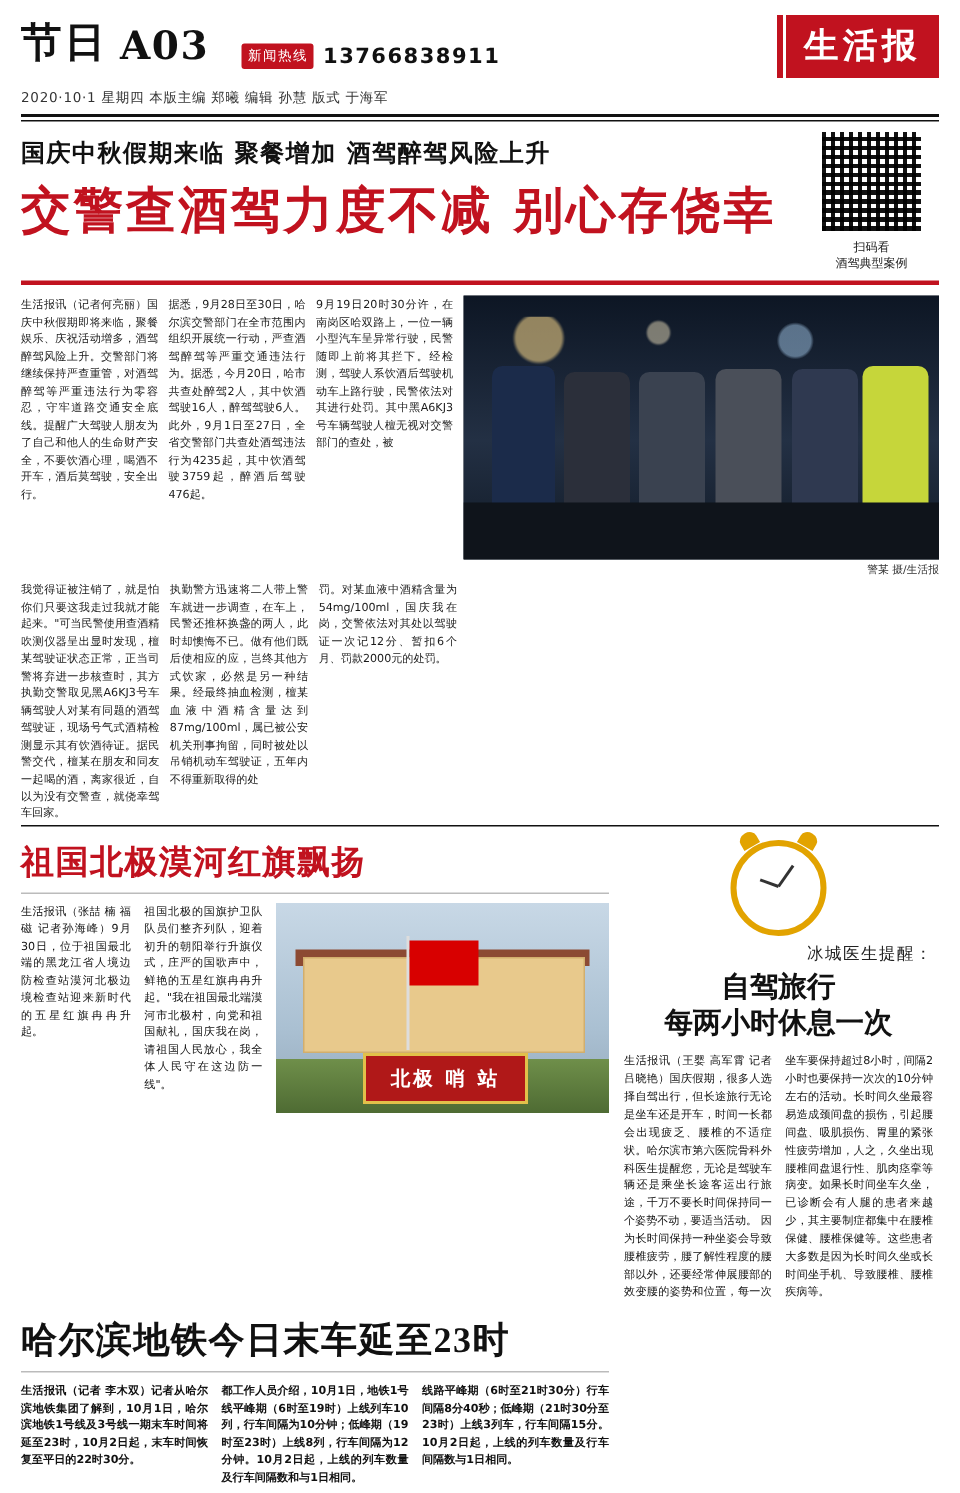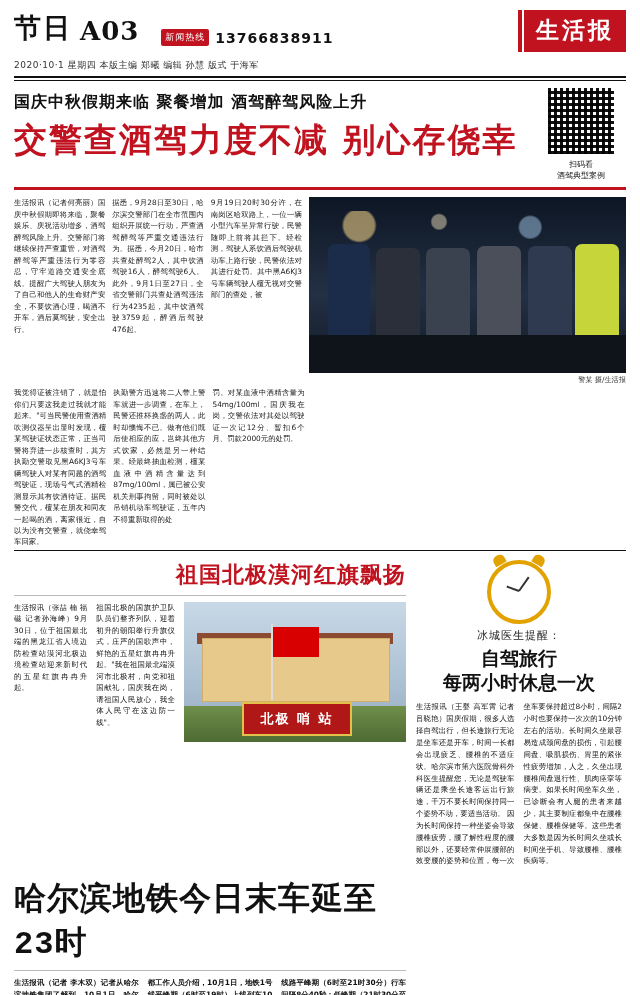--- a/index.html
+++ b/index.html
@@ -54,46 +54,46 @@
     background:radial-gradient(circle at 12% 40%,rgba(255,220,140,.55) 0 6%,transparent 7%),
                radial-gradient(circle at 40% 30%,rgba(255,240,200,.45) 0 4%,transparent 5%),
                radial-gradient(circle at 72% 45%,rgba(180,220,255,.45) 0 5%,transparent 6%);}
   .pf-road{position:absolute;bottom:0;left:0;right:0;height:22%;background:#0f141b;}
   .pf-person{position:absolute;bottom:12%;border-radius:7px 7px 2px 2px;}
 
   
   .mid{display:flex;gap:10px;margin-top:9px;}
   .mid-left{width:392px;}
   .mid-right{width:206px;}
-  .sec-title-red{font-family:Liberation Sans, sans-serif;font-size:22px;font-weight:bold;color:#c1121f;letter-spacing:1px;text-align:right;}
+  .sec-title-red{font-family:Liberation Sans, sans-serif;font-size:22px;font-weight:bold;color:#c1121f;letter-spacing:1px;}
   .sub-rule{height:1px;background:#bbb;margin:5px 0 6px 0;}
   .mid-body{display:flex;gap:9px;}
   .mid-col{width:93px;font-size:7.4px;line-height:1.55;text-align:justify;}
   .photo-flag{width:282px;height:140px;position:relative;overflow:hidden;}
   .pfl-sky{position:absolute;inset:0;background:linear-gradient(180deg,#c8d8e6 0%,#aac0d2 60%,#93a7ba 100%);}
   .pfl-bld{position:absolute;left:8%;top:26%;width:84%;height:44%;background:#e8c98c;border:1px solid #d2ae6d;}
   .pfl-roof{position:absolute;left:6%;top:22%;width:88%;height:8%;background:#8c4a33;}
   .pfl-grass{position:absolute;bottom:0;left:0;right:0;height:26%;background:linear-gradient(180deg,#6f8f4a,#4e6b33);}
   .pfl-flag{position:absolute;left:40%;top:18%;width:46px;height:30px;background:#d80000;}
   .pfl-pole{position:absolute;left:39.4%;top:16%;width:2px;height:54%;background:#ddd;}
   .pfl-sign{position:absolute;left:26%;bottom:4%;width:48%;height:22%;background:#b01818;border:2px solid #e2c04a;color:#fff;font-family:"DejaVu Serif","Liberation Serif",serif;font-size:13px;font-weight:bold;display:flex;align-items:center;justify-content:center;letter-spacing:2px;}
 
   .clock{width:56px;height:56px;border:4px solid #e2a300;border-radius:50%;position:relative;margin:0 auto 4px auto;background:#fff;}
   .clock:before,.clock:after{content:"";position:absolute;background:#333;}
   .clock:before{width:2px;height:17px;left:50%;top:10px;margin-left:-1px;transform-origin:bottom;transform:rotate(35deg);}
   .clock:after{width:2px;height:13px;left:50%;top:14px;margin-left:-1px;transform-origin:bottom;transform:rotate(-70deg);}
   .bell{position:absolute;width:12px;height:10px;background:#e2a300;border-radius:50% 50% 0 0;top:-9px;}
   .bell.l{left:2px;transform:rotate(-30deg);}
   .bell.r{right:2px;transform:rotate(30deg);}
-  .tip-line{font-size:11px;text-align:center;color:#222;letter-spacing:1px;}
+  .tip-line{font-size:11px;text-align:right;color:#222;letter-spacing:1px;}
   .tip-title{font-family:"DejaVu Serif","Liberation Serif",serif;font-size:19px;font-weight:bold;text-align:center;line-height:1.25;margin-top:4px;}
   .tip-body{font-size:7.4px;line-height:1.6;text-align:justify;margin-top:7px;column-count:2;column-gap:9px;}
 
   
-  .subway-title{font-family:Liberation Mono, monospace;font-size:32px;font-weight:bold;letter-spacing:1px;margin-top:10px;}
+  .subway-title{font-family:Liberation Serif, serif;font-size:24px;font-weight:bold;letter-spacing:1px;margin-top:10px;}
   .subway-cols{display:flex;gap:9px;margin-top:6px;}
   .subway-col{width:125px;font-size:7.4px;line-height:1.55;text-align:justify;font-weight:bold;}
 </style>
 </head>
 <body>
 
 <div class="page">
 
   <div class="masthead">
     <div class="mh-left">

